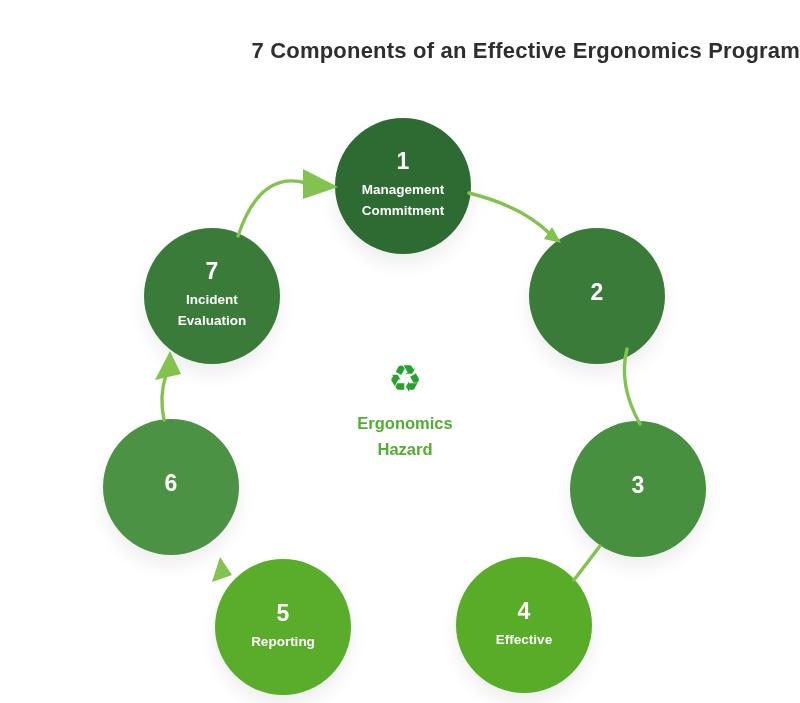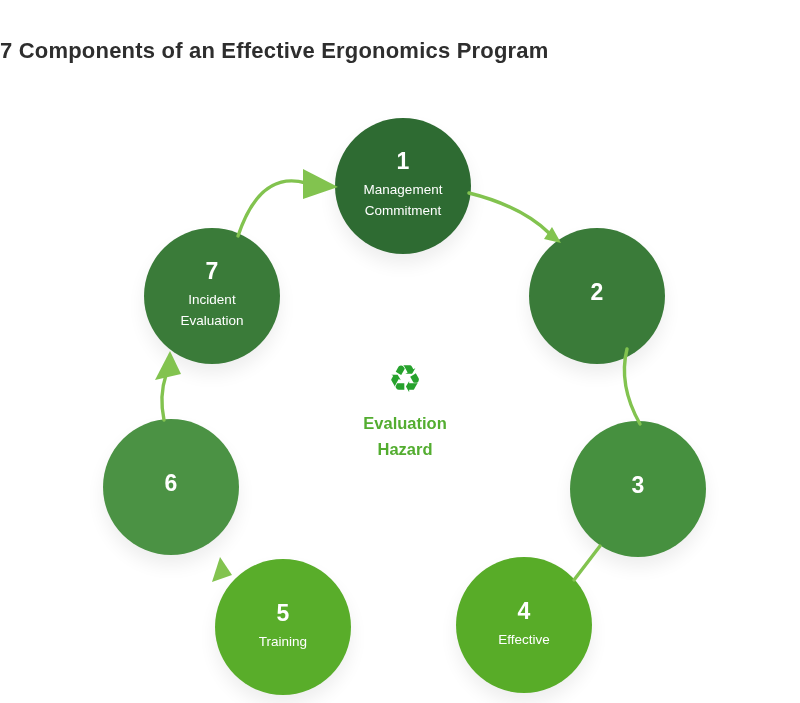--- a/index.html
+++ b/index.html
@@ -7,42 +7,42 @@
     width:800px;height:703px;
     background:#ffffff;
     font-family:"Liberation Sans", sans-serif;
     position:relative;
     overflow:hidden;
   }
   .stage{position:absolute;inset:0;}
 
   .title{
     position:absolute;top:38px;left:0;width:100%;
-    text-align:left;
+    text-align:right;
     font-size:22px;font-weight:bold;
     color:var(--title-color,#2e2e2e);
     letter-spacing:.2px;
   }
 
   .step{
     position:absolute;
     width:136px;height:136px;
     border-radius:50%;
     display:flex;flex-direction:column;
     align-items:center;justify-content:center;
     color:#ffffff;text-align:center;
     box-shadow:0 10px 18px rgba(0,0,0,.07);
     z-index:2;
   }
   .step .num{
     font-size:23px;font-weight:bold;line-height:1;
     margin-bottom:7px;
   }
   .step .label{
-    font-size:13.5px;font-weight:normal;line-height:1.55;
+    font-size:13.5px;font-weight:bold;line-height:1.55;
     max-width:112px;
   }
 
   .pos1{left:335px;top:118px;}
   .pos2{left:529px;top:228px;}
   .pos3{left:570px;top:421px;}
   .pos4{left:456px;top:557px;}
   .pos5{left:215px;top:559px;}
   .pos6{left:103px;top:419px;}
   .pos7{left:144px;top:228px;}
@@ -96,36 +96,36 @@
     <div class="num">3</div>
   </div>
 
   <div class="step pos4" style="background: rgb(88, 172, 40);">
     <div class="num">4</div>
     <div class="label">Effective</div>
   </div>
 
   <div class="step pos5" style="background: rgb(89, 173, 42);">
     <div class="num">5</div>
-    <div class="label">Training</div>
+    <div class="label">Reporting</div>
   </div>
 
   <div class="step pos6" style="background: rgb(75, 146, 68);">
     <div class="num">6</div>
   </div>
 
   <div class="step pos7" style="background: rgb(58, 123, 57);">
     <div class="num">7</div>
     <div class="label">Incident Evaluation</div>
   </div>
 
   <div class="center-group">
     <div class="center-icon">♻</div>
     <div class="center-label">
-      <div>Evaluation</div>
+      <div>Ergonomics</div>
       <div>Hazard</div>
     </div>
   </div>
 
   <svg class="arrows" viewBox="0 0 800 703" width="800" height="703">
 
     <path d="M238,236 Q260,170 306,183"></path>
     <polygon points="303,169 303,199 338,187"></polygon>
 
     <path d="M469,193 Q521,206 549,233"></path>

